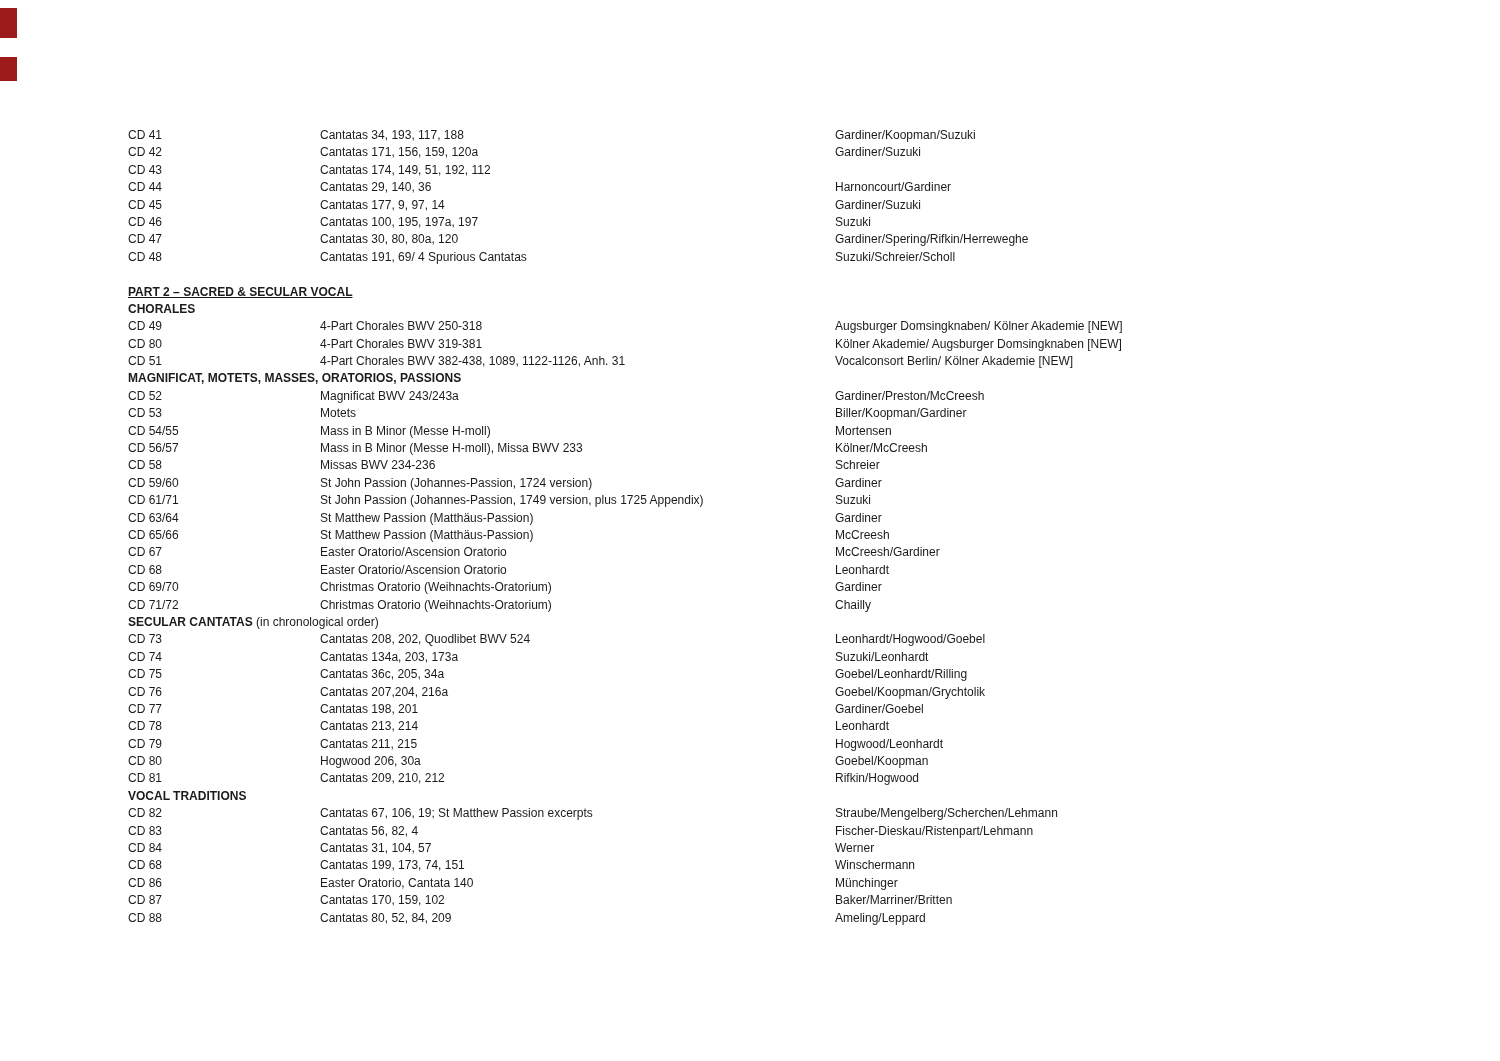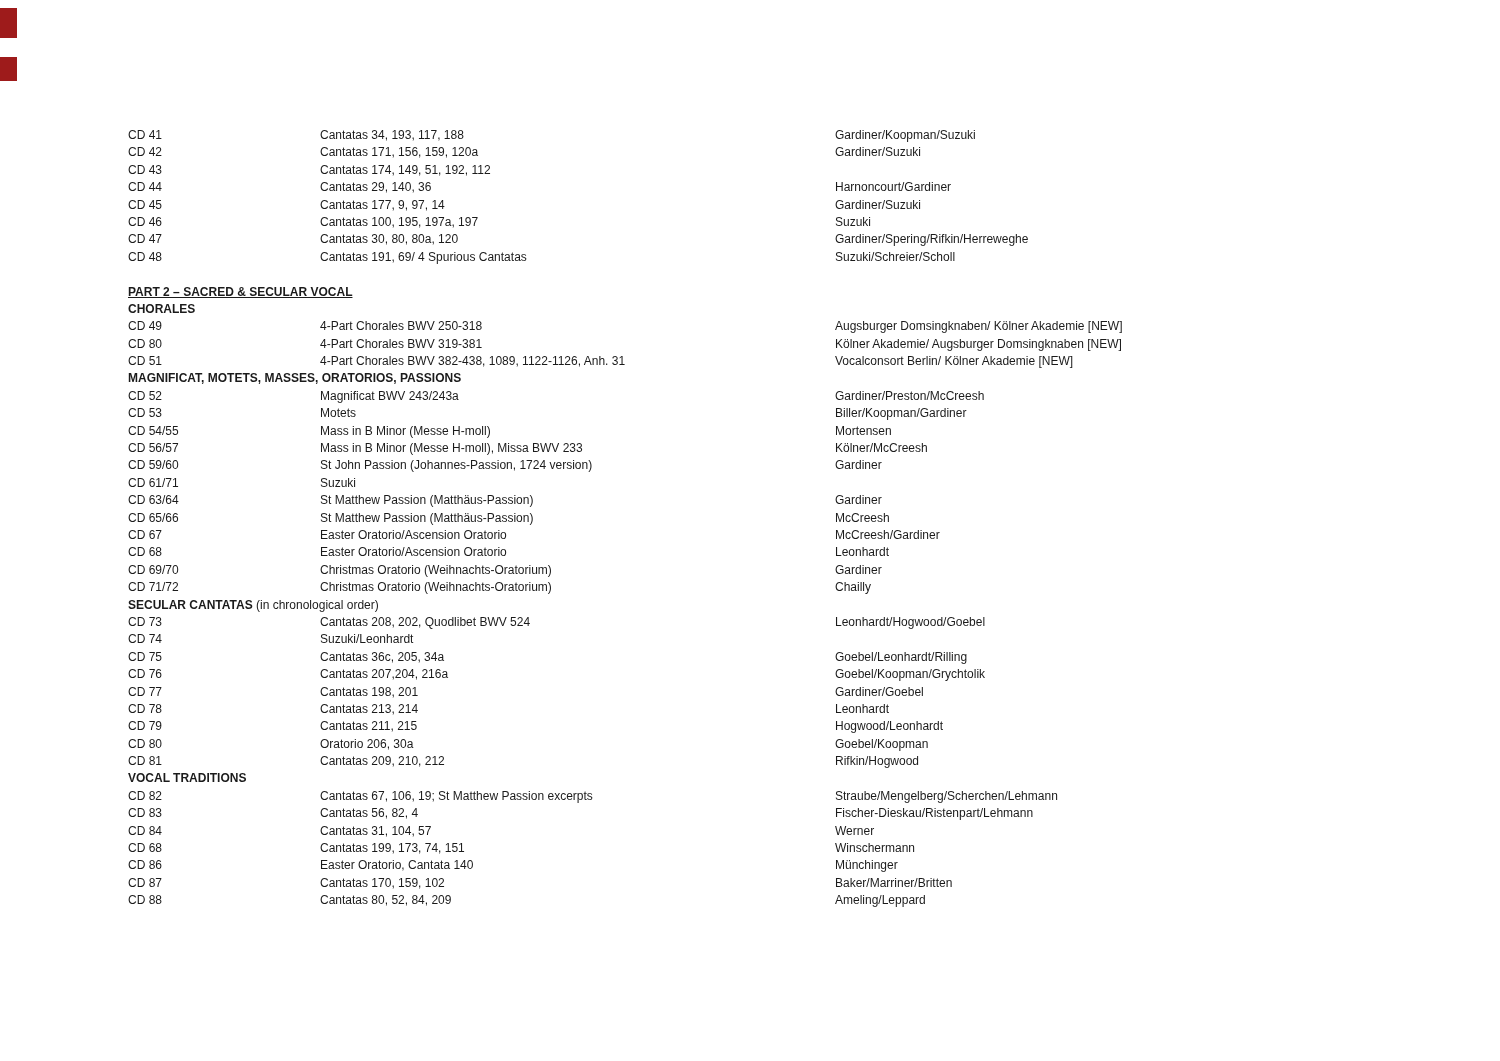--- a/index.html
+++ b/index.html
@@ -136,26 +136,32 @@
         <span class="col-cd">CD 54/55</span>
         <span class="col-title">Mass in B Minor (Messe H-moll)</span>
         <span class="col-perf">Mortensen</span>
       </div>
       <div class="row">
         <span class="col-cd">CD 56/57</span>
         <span class="col-title">Mass in B Minor (Messe H-moll), Missa BWV 233</span>
         <span class="col-perf">Kölner/McCreesh</span>
       </div>
       <div class="row">
+        <span class="col-cd">CD 58</span>
+        <span class="col-title">Missas BWV 234-236</span>
+        <span class="col-perf">Schreier</span>
+      </div>
+      <div class="row">
         <span class="col-cd">CD 59/60</span>
         <span class="col-title">St John Passion (Johannes-Passion, 1724 version)</span>
         <span class="col-perf">Gardiner</span>
       </div>
       <div class="row">
         <span class="col-cd">CD 61/71</span>
+        <span class="col-title">St John Passion (Johannes-Passion, 1749 version, plus 1725 Appendix)</span>
         <span class="col-perf">Suzuki</span>
       </div>
       <div class="row">
         <span class="col-cd">CD 63/64</span>
         <span class="col-title">St Matthew Passion (Matthäus-Passion)</span>
         <span class="col-perf">Gardiner</span>
       </div>
       <div class="row">
         <span class="col-cd">CD 65/66</span>
         <span class="col-title">St Matthew Passion (Matthäus-Passion)</span>
@@ -182,20 +188,21 @@
         <span class="col-perf">Chailly</span>
       </div>
       <div class="row heading"><span class="bold">SECULAR CANTATAS</span><span> (in chronological order)</span></div>
       <div class="row">
         <span class="col-cd">CD 73</span>
         <span class="col-title">Cantatas 208, 202, Quodlibet BWV 524</span>
         <span class="col-perf">Leonhardt/Hogwood/Goebel</span>
       </div>
       <div class="row">
         <span class="col-cd">CD 74</span>
+        <span class="col-title">Cantatas 134a, 203, 173a</span>
         <span class="col-perf">Suzuki/Leonhardt</span>
       </div>
       <div class="row">
         <span class="col-cd">CD 75</span>
         <span class="col-title">Cantatas 36c, 205, 34a</span>
         <span class="col-perf">Goebel/Leonhardt/Rilling</span>
       </div>
       <div class="row">
         <span class="col-cd">CD 76</span>
         <span class="col-title">Cantatas 207,204, 216a</span>
@@ -211,21 +218,21 @@
         <span class="col-title">Cantatas 213, 214</span>
         <span class="col-perf">Leonhardt</span>
       </div>
       <div class="row">
         <span class="col-cd">CD 79</span>
         <span class="col-title">Cantatas 211, 215</span>
         <span class="col-perf">Hogwood/Leonhardt</span>
       </div>
       <div class="row">
         <span class="col-cd">CD 80</span>
-        <span class="col-title">Oratorio 206, 30a</span>
+        <span class="col-title">Hogwood 206, 30a</span>
         <span class="col-perf">Goebel/Koopman</span>
       </div>
       <div class="row">
         <span class="col-cd">CD 81</span>
         <span class="col-title">Cantatas 209, 210, 212</span>
         <span class="col-perf">Rifkin/Hogwood</span>
       </div>
       <div class="row heading"><span class="bold">VOCAL TRADITIONS</span></div>
       <div class="row">
         <span class="col-cd">CD 82</span>

